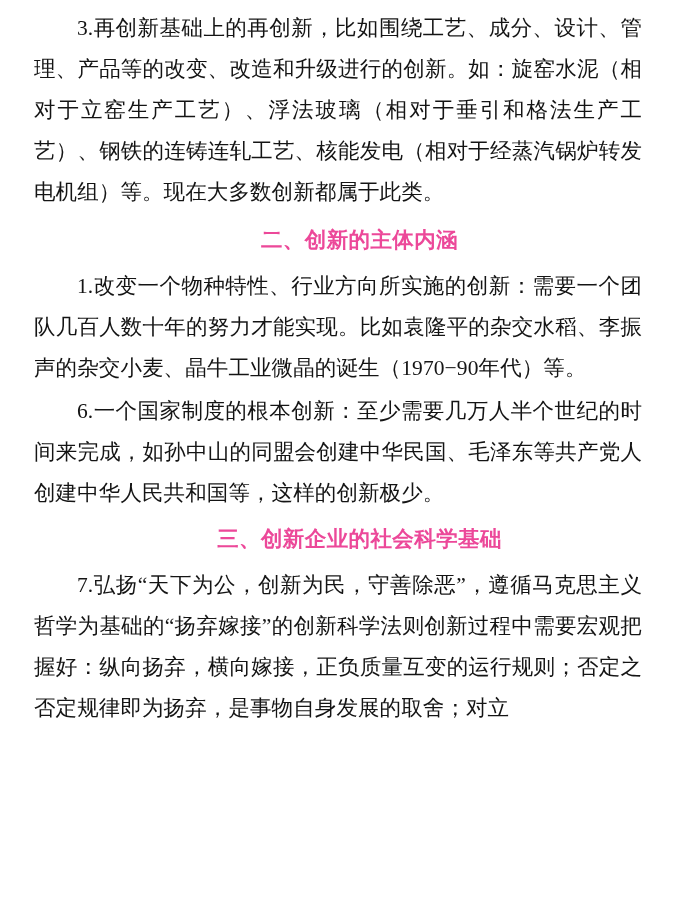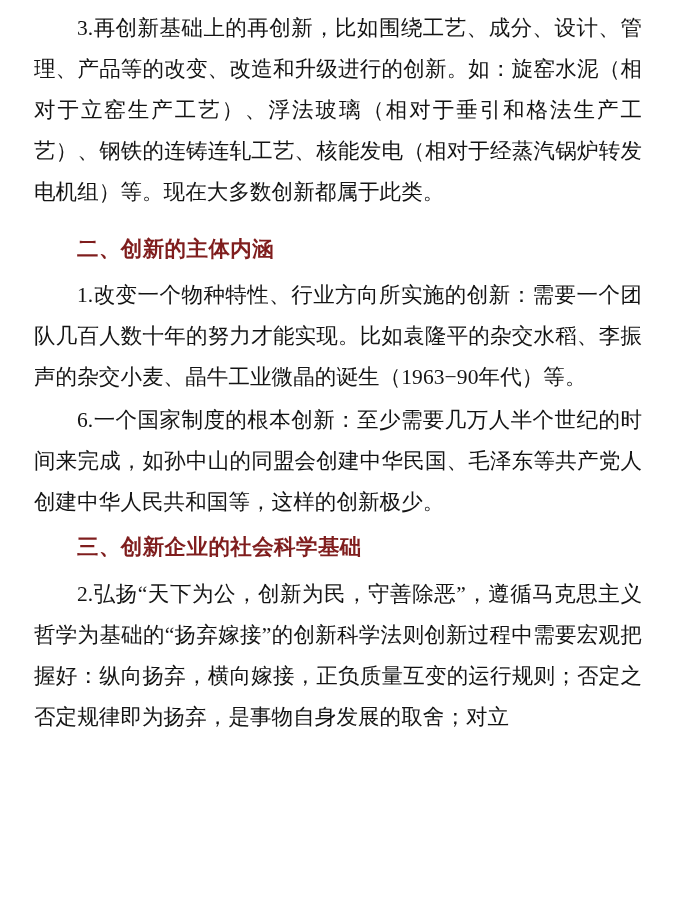--- a/index.html
+++ b/index.html
@@ -28,33 +28,33 @@
     text-justify: inter-ideograph;
     text-indent: 2em;
     margin: 0 0 2px 0;
     color: #141414;
     letter-spacing: 0.1px;
   }
   .heading {
     font-size: 21.5px;
     line-height: 41px;
     font-weight: bold;
-    color: #7f1d1d;
+    color: #ec4899;
     text-indent: 2em;
-    margin: 16px 0 5px 0;
+    margin: 7px 0 5px 0;
     letter-spacing: 0.4px;
+    text-align: center;
   }
   .heading.tight {
     margin-top: 5px;
-    font-family: Liberation Mono, monospace;
   }
 </style>
 </head>
 <body>
 
 <div class="page">
   <p class="para">3.再创新基础上的再创新，比如围绕工艺、成分、设计、管理、产品等的改变、改造和升级进行的创新。如：旋窑水泥（相对于立窑生产工艺）、浮法玻璃（相对于垂引和格法生产工艺）、钢铁的连铸连轧工艺、核能发电（相对于经蒸汽锅炉转发电机组）等。现在大多数创新都属于此类。</p>
   <h2 class="heading">二、创新的主体内涵</h2>
-  <p class="para">1.改变一个物种特性、行业方向所实施的创新：需要一个团队几百人数十年的努力才能实现。比如袁隆平的杂交水稻、李振声的杂交小麦、晶牛工业微晶的诞生（1963−90年代）等。</p>
+  <p class="para">1.改变一个物种特性、行业方向所实施的创新：需要一个团队几百人数十年的努力才能实现。比如袁隆平的杂交水稻、李振声的杂交小麦、晶牛工业微晶的诞生（1970−90年代）等。</p>
   <p class="para">6.一个国家制度的根本创新：至少需要几万人半个世纪的时间来完成，如孙中山的同盟会创建中华民国、毛泽东等共产党人创建中华人民共和国等，这样的创新极少。</p>
   <h2 class="heading tight">三、创新企业的社会科学基础</h2>
-  <p class="para">2.弘扬“天下为公，创新为民，守善除恶”，遵循马克思主义哲学为基础的“扬弃嫁接”的创新科学法则创新过程中需要宏观把握好：纵向扬弃，横向嫁接，正负质量互变的运行规则；否定之否定规律即为扬弃，是事物自身发展的取舍；对立</p>
+  <p class="para">7.弘扬“天下为公，创新为民，守善除恶”，遵循马克思主义哲学为基础的“扬弃嫁接”的创新科学法则创新过程中需要宏观把握好：纵向扬弃，横向嫁接，正负质量互变的运行规则；否定之否定规律即为扬弃，是事物自身发展的取舍；对立</p>
 </div>
 
 </body></html>

